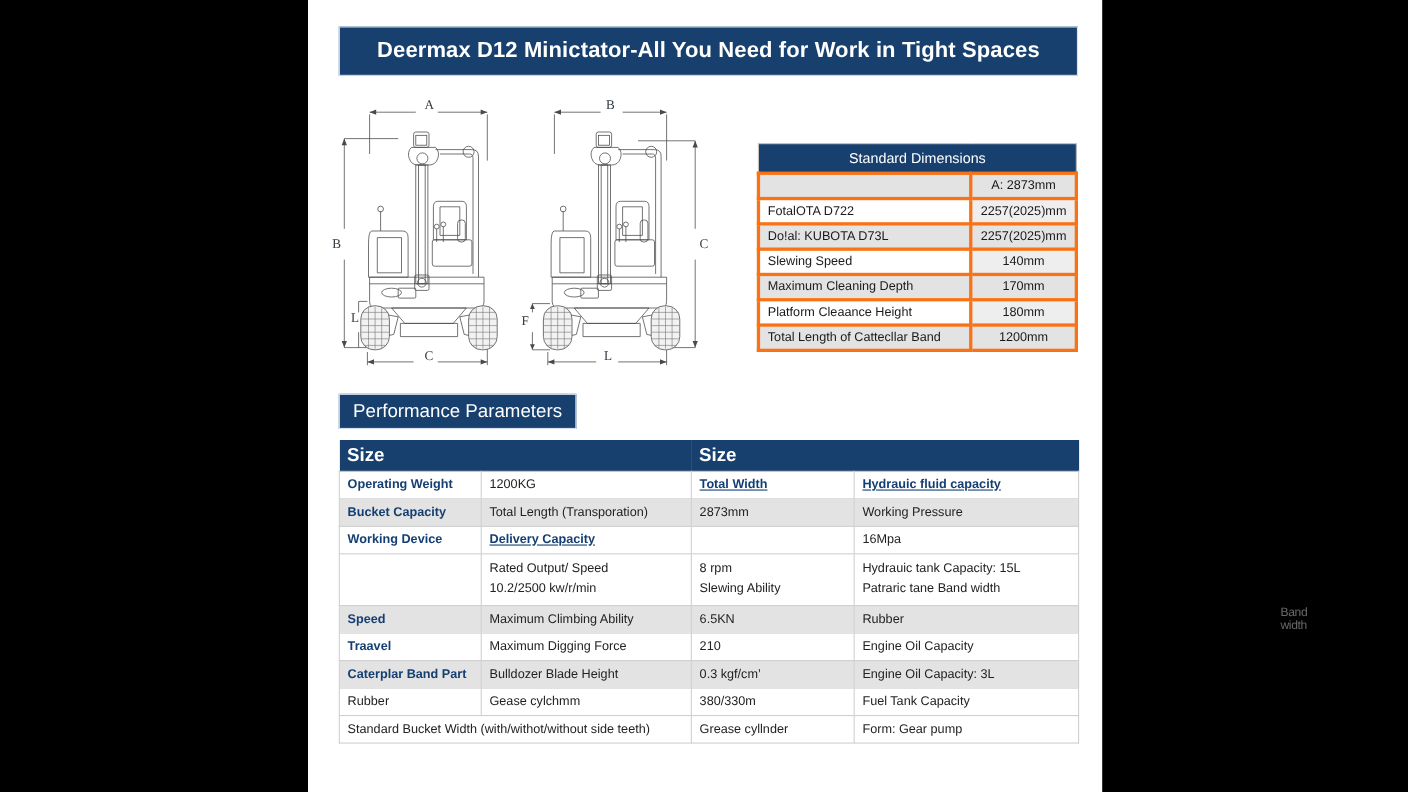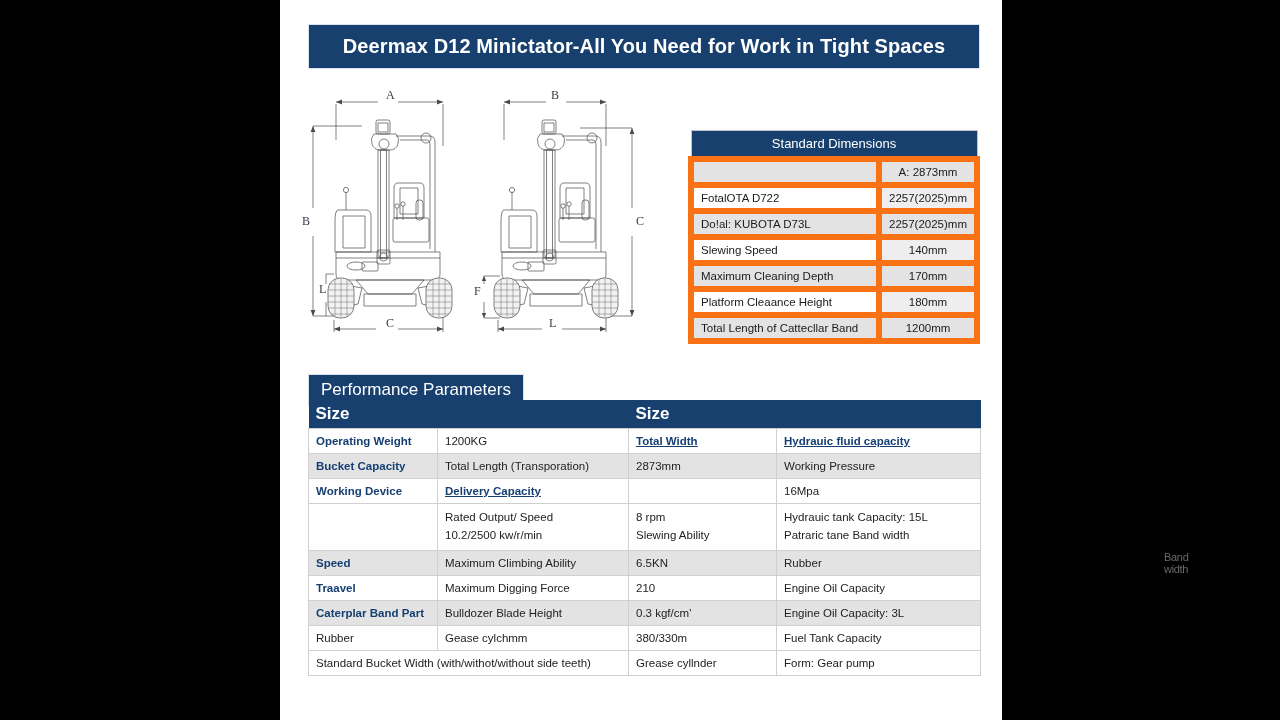--- a/index.html
+++ b/index.html
@@ -62,40 +62,39 @@
   .std-table .std-head td {
     background: #17406e;
     color: #ffffff;
     font-weight: normal;
     font-size: 13px;
     text-align: center;
     padding: 5px 4px;
     border: none;
   }
   .std-table td {
-    border: 6px solid #f97316;
+    border: 3px solid #f97316;
     padding: 4px 7px;
     height: 23px;
     vertical-align: middle;
   }
   .std-table td.val { text-align: center; width: 96px; }
   .std-table tr.shade td { background: #e3e3e3; }
   .std-table tr.plain td { background: #ffffff; }
   .std-table tr.plain td.val { background: #eeeeee; }
 
   
   .perf-banner {
     position: absolute;
     left: 28px; top: 358px;
     height: 32px;
     background: #17406e;
     display: flex; align-items: center;
     padding: 0 12px;
     border: 1px solid #d5deea;
-    margin-top: 16px;
   }
   .perf-banner span {
     color: #ffffff;
     font-size: 17px;
     white-space: nowrap;
   }
 
   
   .perf-table {
     position: absolute;

